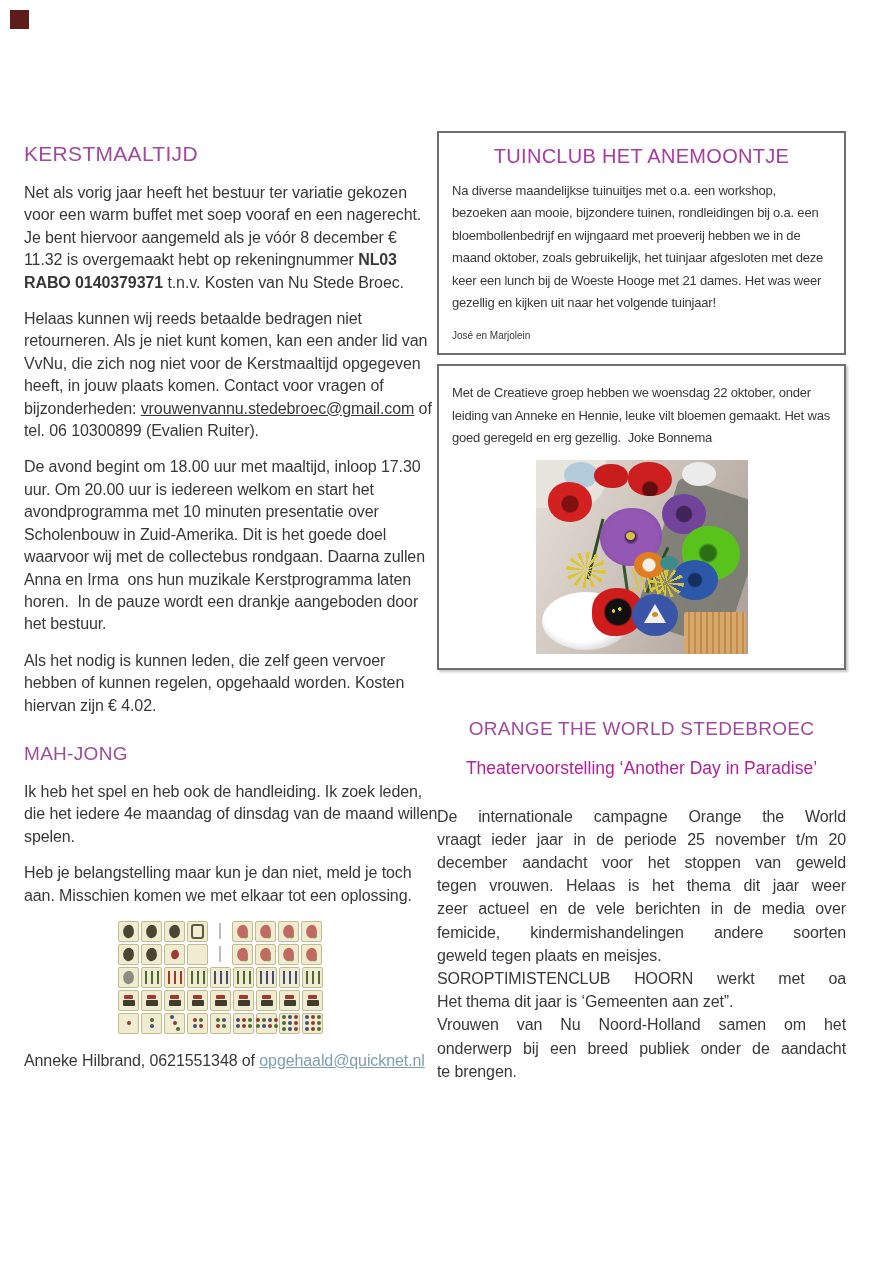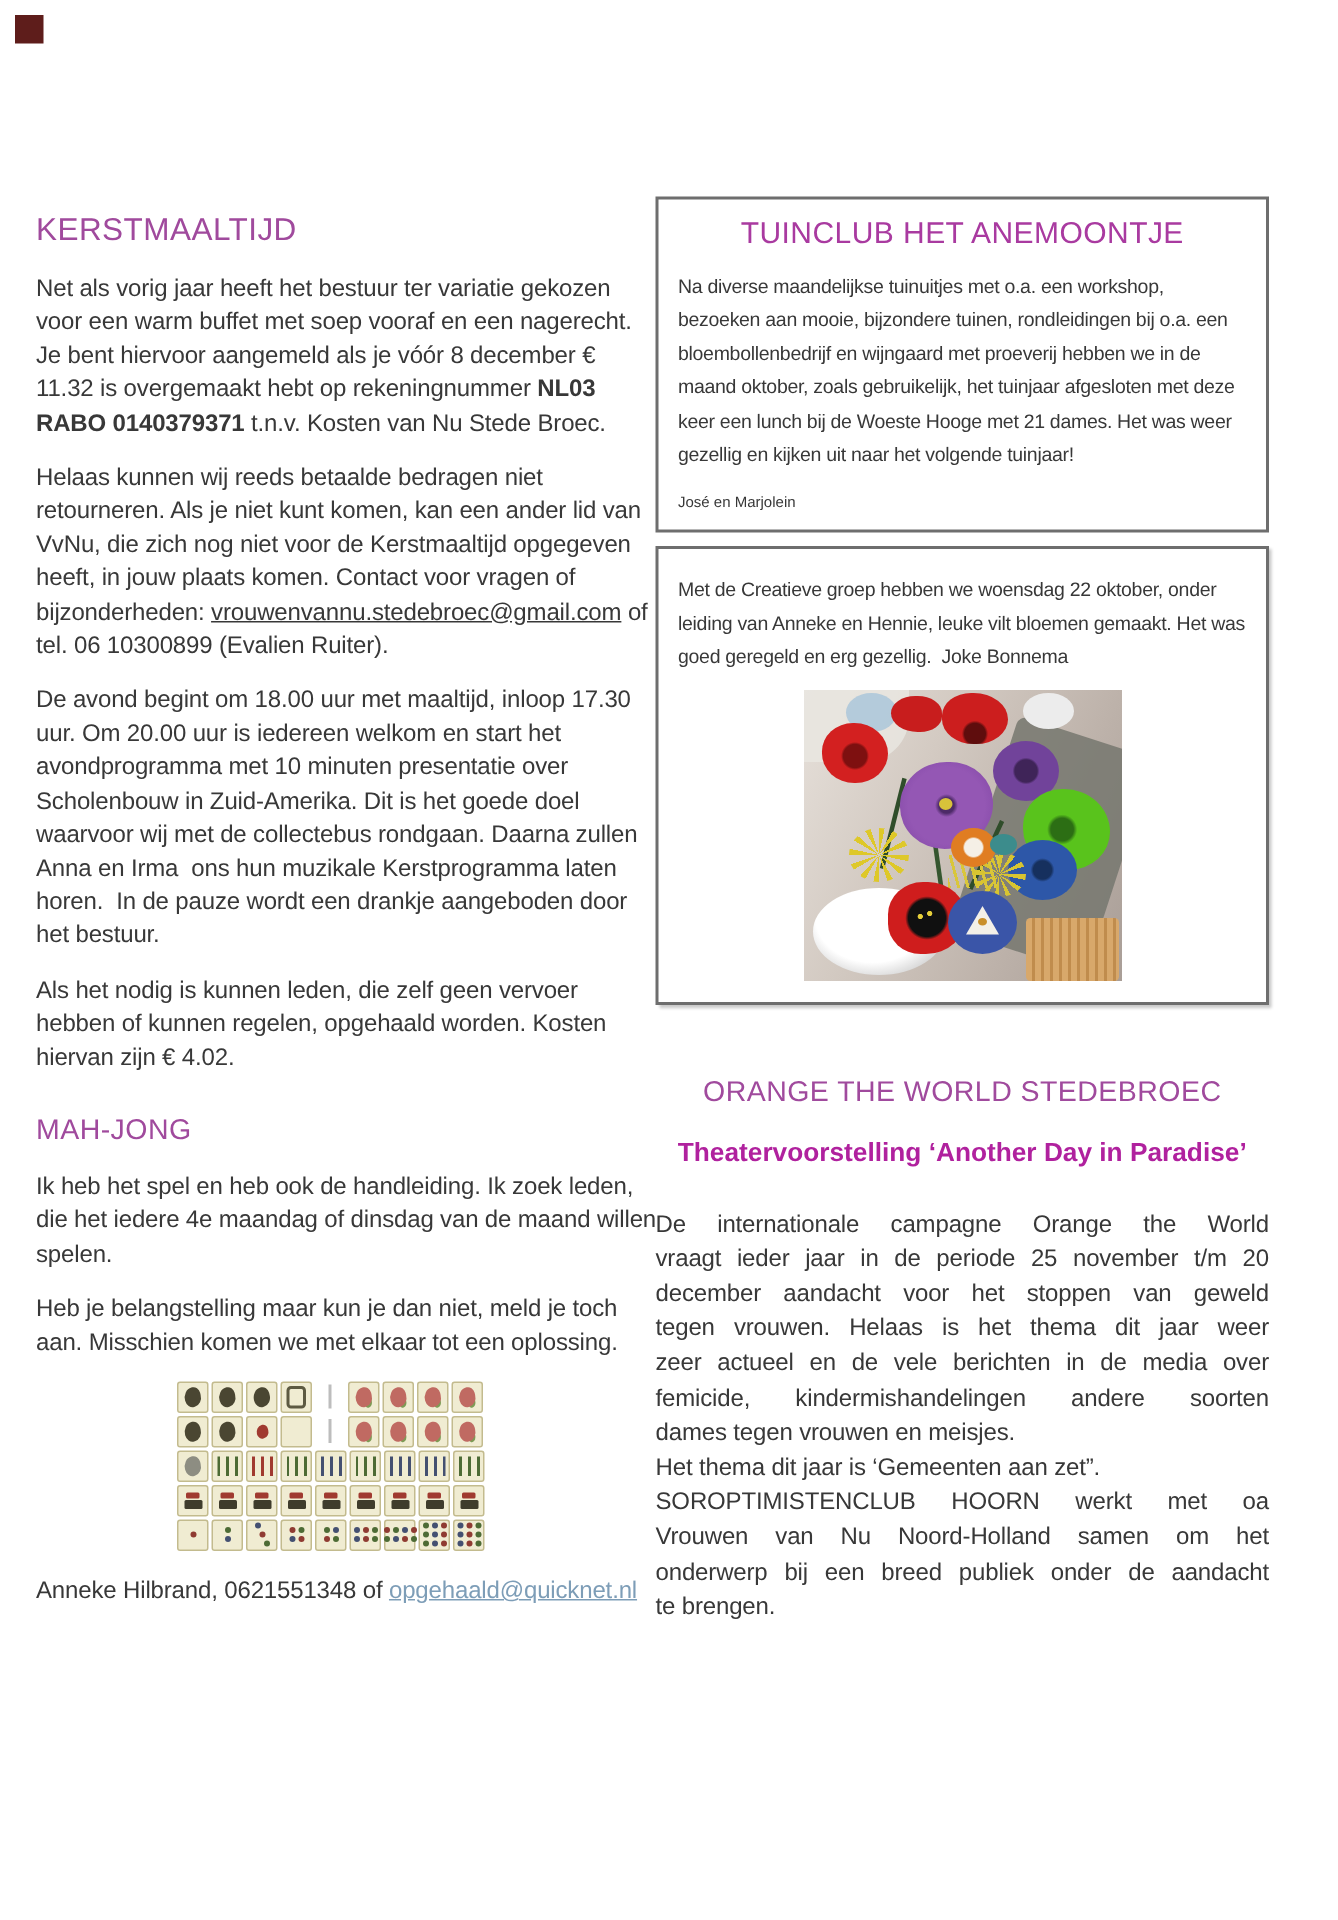--- a/index.html
+++ b/index.html
@@ -49,21 +49,21 @@
               font-weight:400;letter-spacing:.3px;}
   .rbox-body{font-size:13px;line-height:22.4px;white-space:pre-wrap;letter-spacing:-0.2px;}
   .rbox-sign{font-size:10px;margin-top:16px;}
   .photo{position:relative;width:212px;height:194px;margin:10px auto 2px auto;overflow:hidden;
          background:linear-gradient(115deg,#e6e0da 0%,#d3cac2 35%,#bdb2aa 70%,#a99e97 100%);}
   .fl{position:absolute;}
 
   .orange-sec{margin-top:48px;}
   .orange-title{font-size:19px;color:#a04a9d;text-align:center;margin:0 0 18px 0;
                 font-weight:400;letter-spacing:.3px;}
-  .orange-sub{font-size:17.5px;color:#b0219e;text-align:center;font-weight:bold;margin:0 0 26px 0;}
+  .orange-sub{font-size:17.5px;color:#b0219e;text-align:center;font-weight:normal;margin:0 0 26px 0;}
   .oline{font-size:16px;line-height:23.2px;letter-spacing:-0.1px;}
   .oline.just{text-align:justify;text-align-last:justify;}
 </style>
 </head>
 <body>
 
 <div class="page">
   <div class="corner-mark"></div>
 
   <div class="col-left">
@@ -339,22 +339,22 @@
     <div class="orange-sec">
       <div class="orange-title">ORANGE THE WORLD STEDEBROEC</div>
       <div class="orange-sub">Theatervoorstelling ‘Another Day in Paradise’</div>
       <div id="orange-lines">
           <div class="oline just">De internationale campagne Orange the World</div>
           <div class="oline just">vraagt ieder jaar in de periode 25 november t/m 20</div>
           <div class="oline just">december aandacht voor het stoppen van geweld</div>
           <div class="oline just">tegen vrouwen. Helaas is het thema dit jaar weer</div>
           <div class="oline just">zeer actueel en de vele berichten in de media over</div>
           <div class="oline just">femicide, kindermishandelingen andere soorten</div>
-          <div class="oline">dames tegen vrouwen en meisjes.</div>
+          <div class="oline">geweld tegen plaats en meisjes.</div>
+          <div class="oline just">SOROPTIMISTENCLUB HOORN werkt met oa</div>
           <div class="oline">Het thema dit jaar is ‘Gemeenten aan zet”.</div>
-          <div class="oline just">SOROPTIMISTENCLUB HOORN werkt met oa</div>
           <div class="oline just">Vrouwen van Nu Noord-Holland samen om het</div>
           <div class="oline just">onderwerp bij een breed publiek onder de aandacht</div>
           <div class="oline">te brengen.</div>
         </div>
     </div>
   </div>
 </div>
 
 </body></html>

